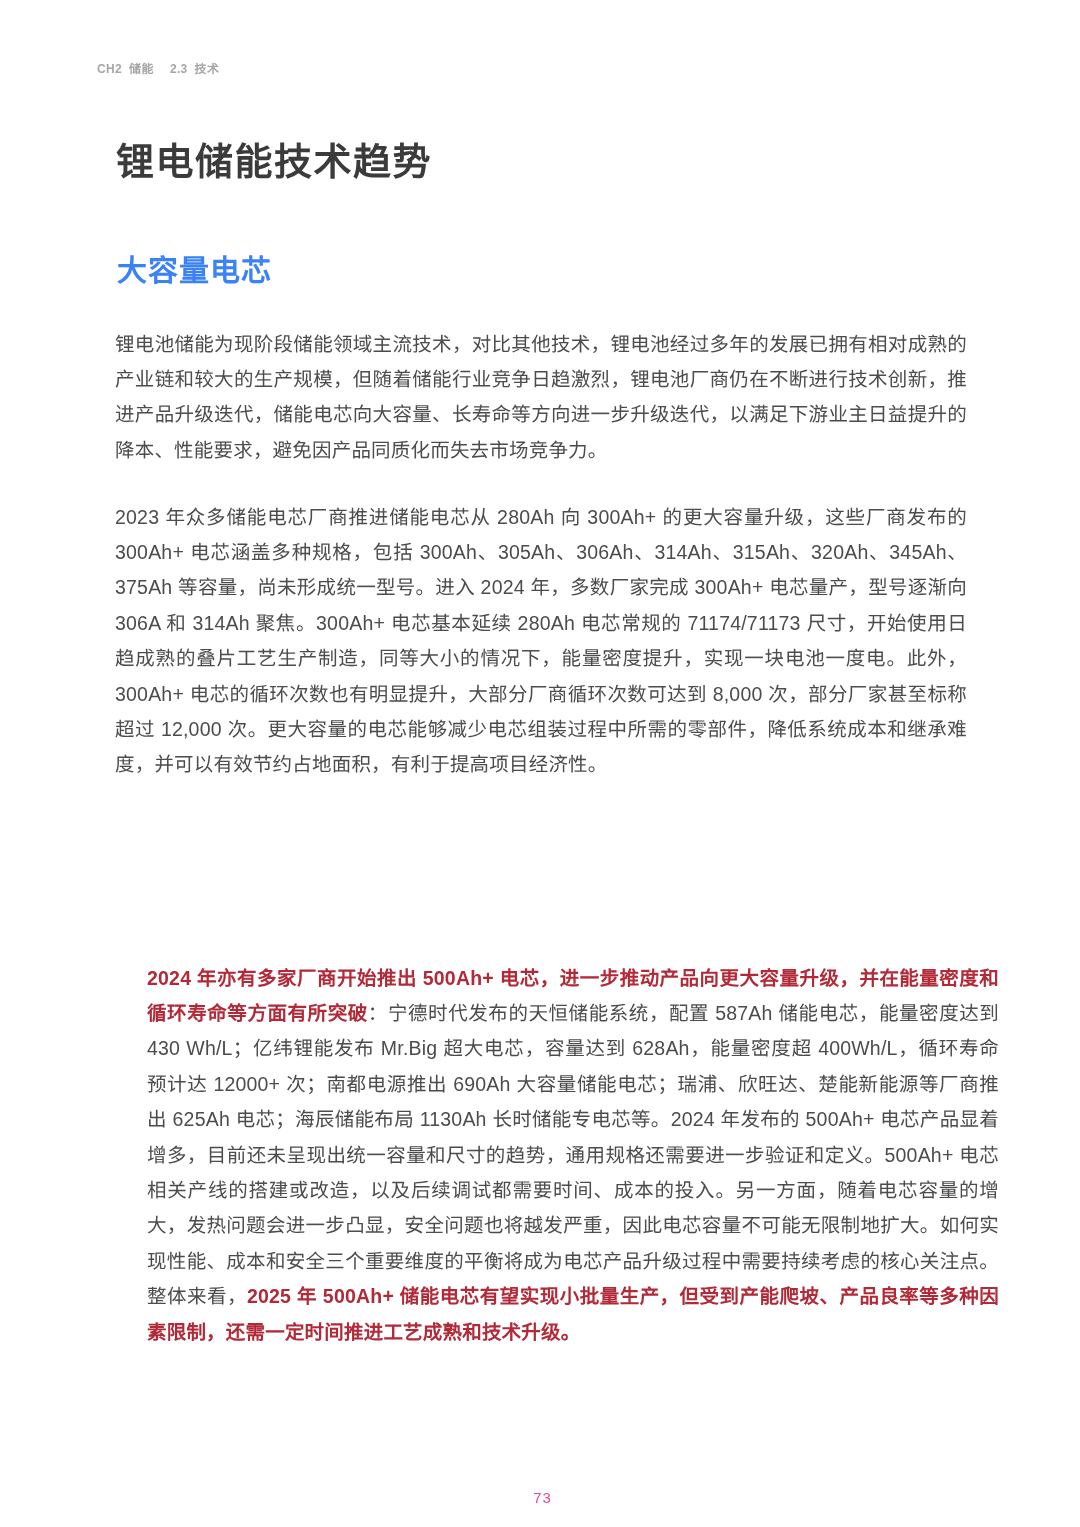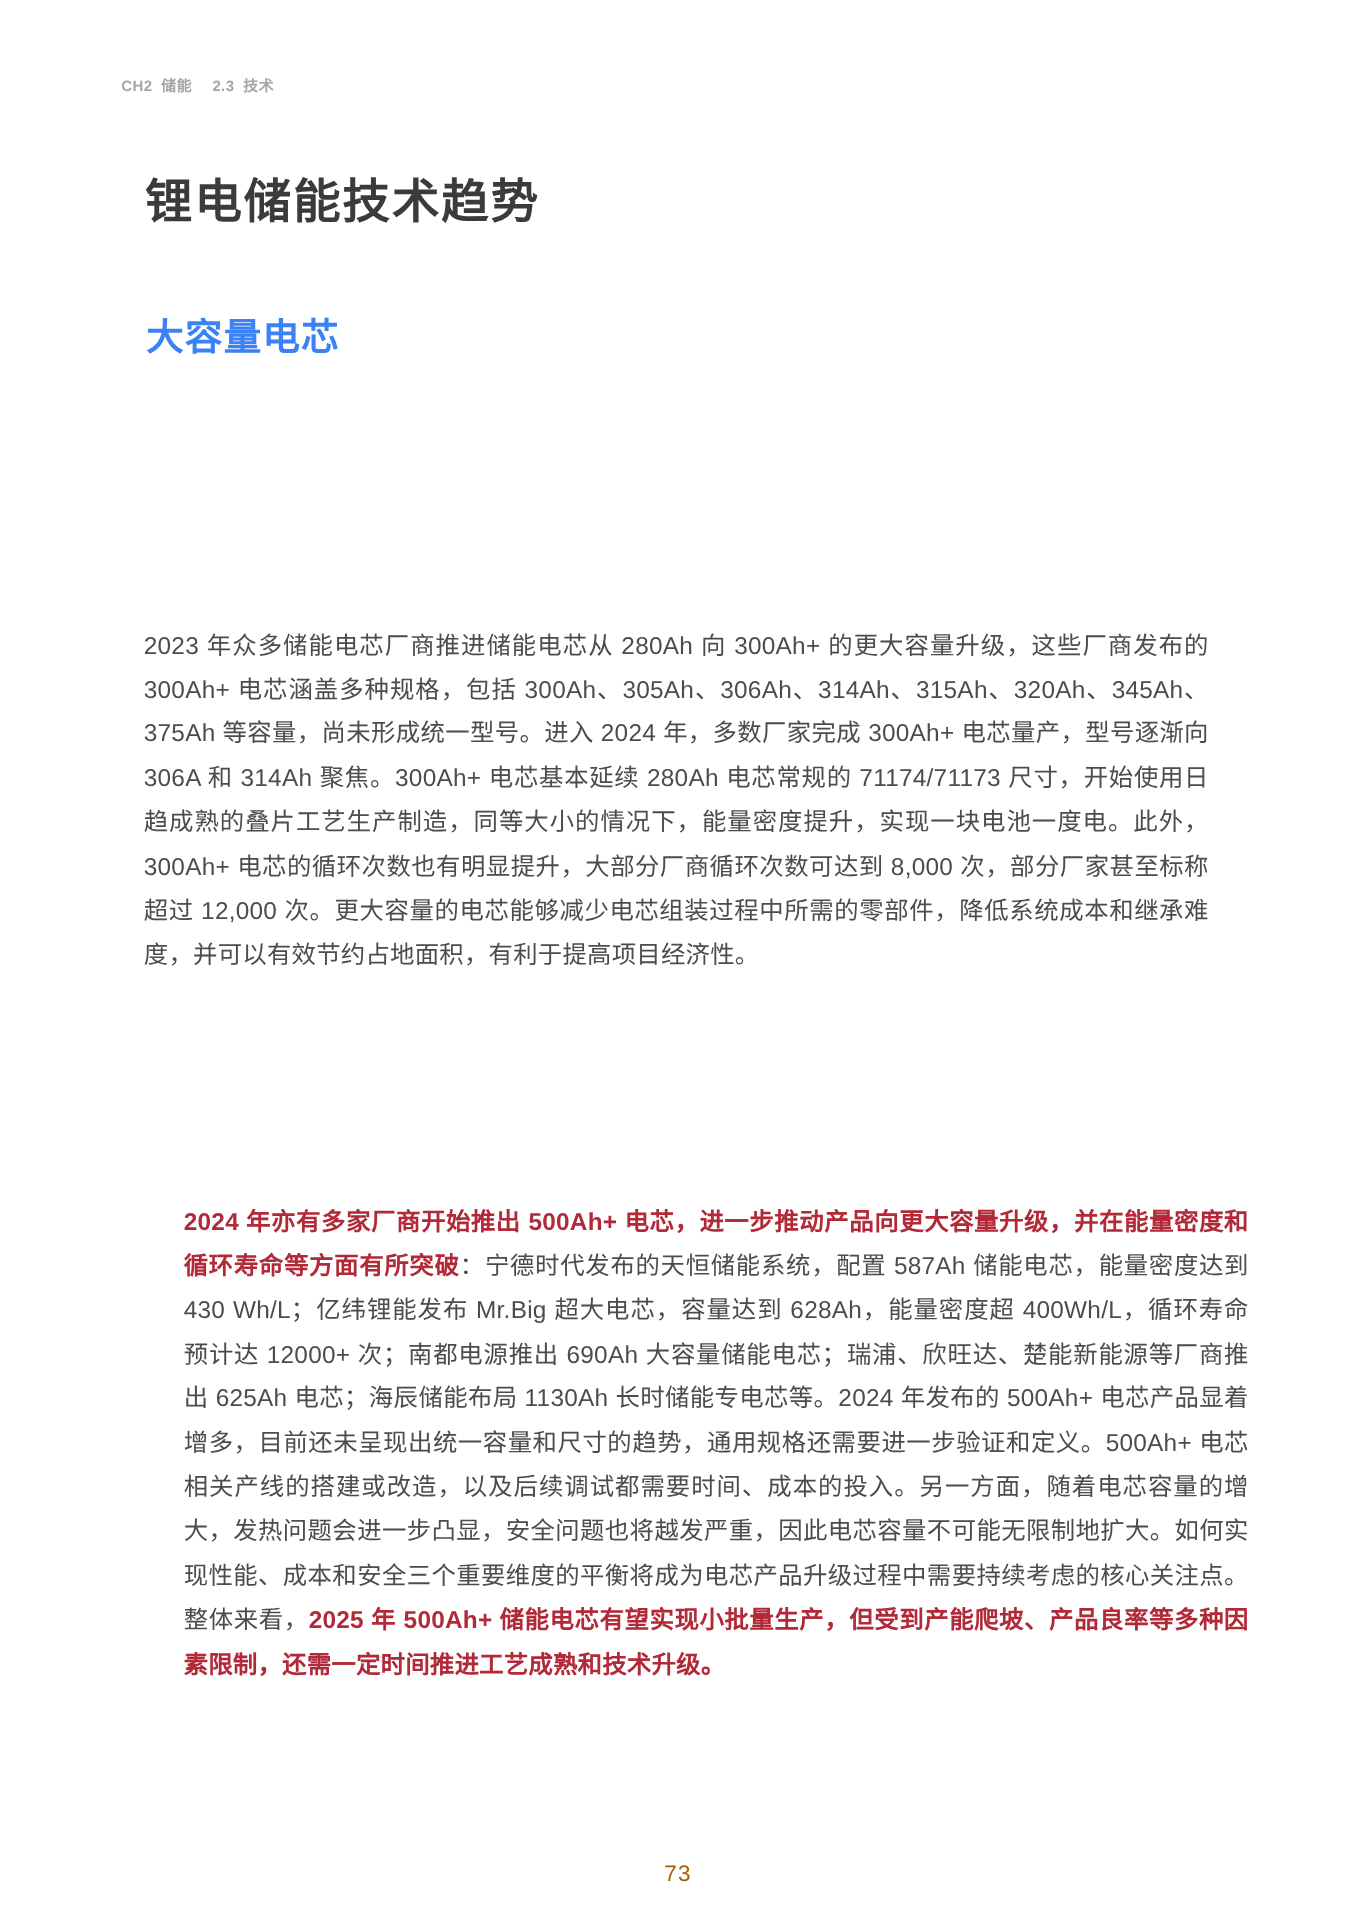--- a/index.html
+++ b/index.html
@@ -91,38 +91,39 @@
   
   .lat { letter-spacing: 0.3px; }
 
   
   .page-number {
     position: absolute;
     left: 5px;
     right: 0;
     top: 1489px;
     text-align: center;
-    font-size: 18px;
-    color: #a16207;
+    font-size: 15px;
+    color: #ec4899;
     letter-spacing: 1px;
   }
 </style>
 </head>
 <body>
 
 <div class="page">
 
   <div class="running-head">
     <span class="rh-seg lat">CH2</span><span class="rh-gap-sm"></span><span class="rh-seg">储能</span><span class="rh-gap-lg"></span><span class="rh-seg lat">2.3</span><span class="rh-gap-sm"></span><span class="rh-seg">技术</span>
   </div>
 
   <h1 class="doc-title">锂电储能技术趋势</h1>
 
   <h2 class="section-title">大容量电芯</h2>
 
+  <p class="body-block p1">锂电池储能为现阶段储能领域主流技术，对比其他技术，锂电池经过多年的发展已拥有相对成熟的产业链和较大的生产规模，但随着储能行业竞争日趋激烈，锂电池厂商仍在不断进行技术创新，推进产品升级迭代，储能电芯向大容量、长寿命等方向进一步升级迭代，以满足下游业主日益提升的降本、性能要求，避免因产品同质化而失去市场竞争力。</p>
 
   <p class="body-block p2">2023 年众多储能电芯厂商推进储能电芯从 280Ah 向 300Ah+ 的更大容量升级，这些厂商发布的 300Ah+ 电芯涵盖多种规格，包括 300Ah、305Ah、306Ah、314Ah、315Ah、320Ah、345Ah、375Ah 等容量，尚未形成统一型号。进入 2024 年，多数厂家完成 300Ah+ 电芯量产，型号逐渐向 306A 和 314Ah 聚焦。300Ah+ 电芯基本延续 280Ah 电芯常规的 71174/71173 尺寸，开始使用日趋成熟的叠片工艺生产制造，同等大小的情况下，能量密度提升，实现一块电池一度电。此外， 300Ah+ 电芯的循环次数也有明显提升，大部分厂商循环次数可达到 8,000 次，部分厂家甚至标称超过 12,000 次。更大容量的电芯能够减少电芯组装过程中所需的零部件，降低系统成本和继承难度，并可以有效节约占地面积，有利于提高项目经济性。</p>
 
 
   <p class="body-block p4">
     <span class="red">2024 年亦有多家厂商开始推出 500Ah+ 电芯，进一步推动产品向更大容量升级，并在能量密度和循环寿命等方面有所突破</span><span class="blk">：宁德时代发布的天恒储能系统，配置 587Ah 储能电芯，能量密度达到 430 Wh/L；亿纬锂能发布 Mr.Big 超大电芯，容量达到 628Ah，能量密度超 400Wh/L，循环寿命预计达 12000+ 次；南都电源推出 690Ah 大容量储能电芯；瑞浦、欣旺达、楚能新能源等厂商推出 625Ah 电芯；海辰储能布局 1130Ah 长时储能专电芯等。2024 年发布的 500Ah+ 电芯产品显着增多，目前还未呈现出统一容量和尺寸的趋势，通用规格还需要进一步验证和定义。500Ah+ 电芯相关产线的搭建或改造，以及后续调试都需要时间、成本的投入。另一方面，随着电芯容量的增大，发热问题会进一步凸显，安全问题也将越发严重，因此电芯容量不可能无限制地扩大。如何实现性能、成本和安全三个重要维度的平衡将成为电芯产品升级过程中需要持续考虑的核心关注点。整体来看，</span><span class="red">2025 年 500Ah+ 储能电芯有望实现小批量生产，但受到产能爬坡、产品良率等多种因素限制，还需一定时间推进工艺成熟和技术升级。</span>
   </p>
 
   <div class="page-number">73</div>
 

